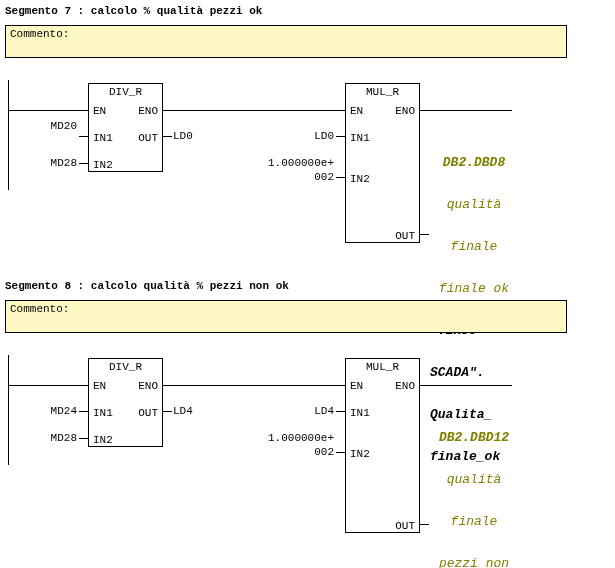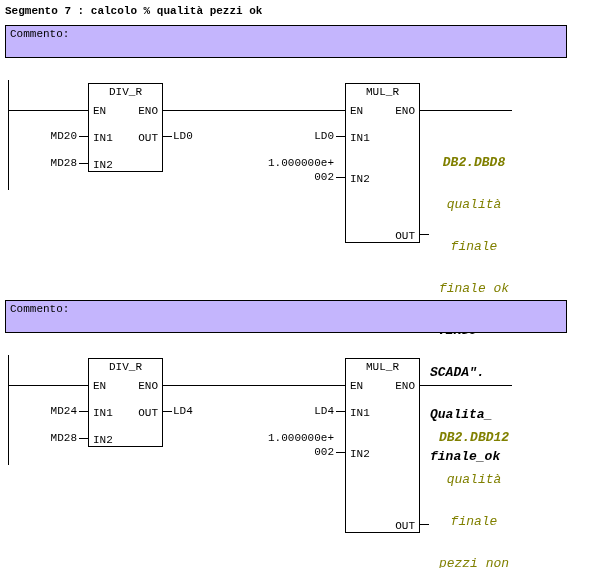--- a/index.html
+++ b/index.html
@@ -30,21 +30,21 @@
     font-weight: bold;
     color: #000000;
     white-space: pre;
     letter-spacing: 0px;
   }
   .comment-box {
     position: absolute;
     left: 5px;
     width: 562px;
     height: 33px;
-    background: #c4b5fd;
+    background: #fef9c3;
     border: 1px solid #000000;
     box-sizing: border-box;
   }
   .comment-text {
     position: absolute;
     left: 4px;
     top: 2px;
     font-family: "Liberation Mono", "DejaVu Sans Mono", monospace;
     font-size: 11px;
     color: #000000;
@@ -146,21 +146,21 @@
       <div class="pin pin-l" style="top:21px;">EN</div>
       <div class="pin pin-r" style="top:21px;">ENO</div>
       <div class="pin pin-l" style="top:48px;">IN1</div>
       <div class="pin pin-r" style="top:48px;">OUT</div>
       <div class="pin pin-l" style="top:75px;">IN2</div>
     </div>
 
     <div class="wire-h" style="left:79px;top:61px;width:9px;"></div>
     <div class="wire-h" style="left:79px;top:88px;width:9px;"></div>
 
-    <div class="operand right-align" style="left:19px;top:55px;width:58px;">MD20</div>
+    <div class="operand right-align" style="left:19px;top:45px;width:58px;">MD20</div>
     <div class="operand right-align" style="left:19px;top:82px;width:58px;">MD28</div>
 
     <div class="wire-h" style="left:163px;top:61px;width:9px;"></div>
     <div class="operand" style="left:173px;top:55px;">LD0</div>
 
     <div class="wire-h" style="left:163px;top:35px;width:182px;"></div>
 
     <div class="fb" style="left:345px;top:8px;width:75px;height:160px;">
       <div class="fb-title">MUL_R</div>
       <div class="pin pin-l" style="top:21px;">EN</div>
@@ -190,20 +190,21 @@
       <div class="ln-left">SCADA".</div>
       <div class="ln-left">Qualita_</div>
       <div class="ln-left">finale_ok</div>
     </div>
 
   </div>
 </div>
 
 <div class="seg" style="top:275px;height:293px;">
 
+  <div class="seg-title" style="top:5px;">Segmento 8 : calcolo qualità % pezzi non ok</div>
 
   <div class="comment-box" style="top:25px;">
     <div class="comment-text">Commento:</div>
   </div>
 
   <div class="network" style="top:75px;height:200px;">
 
     <div class="rail" style="left:8px;top:5px;height:110px;"></div>
 
     <div class="wire-h" style="left:8px;top:35px;width:80px;"></div>

